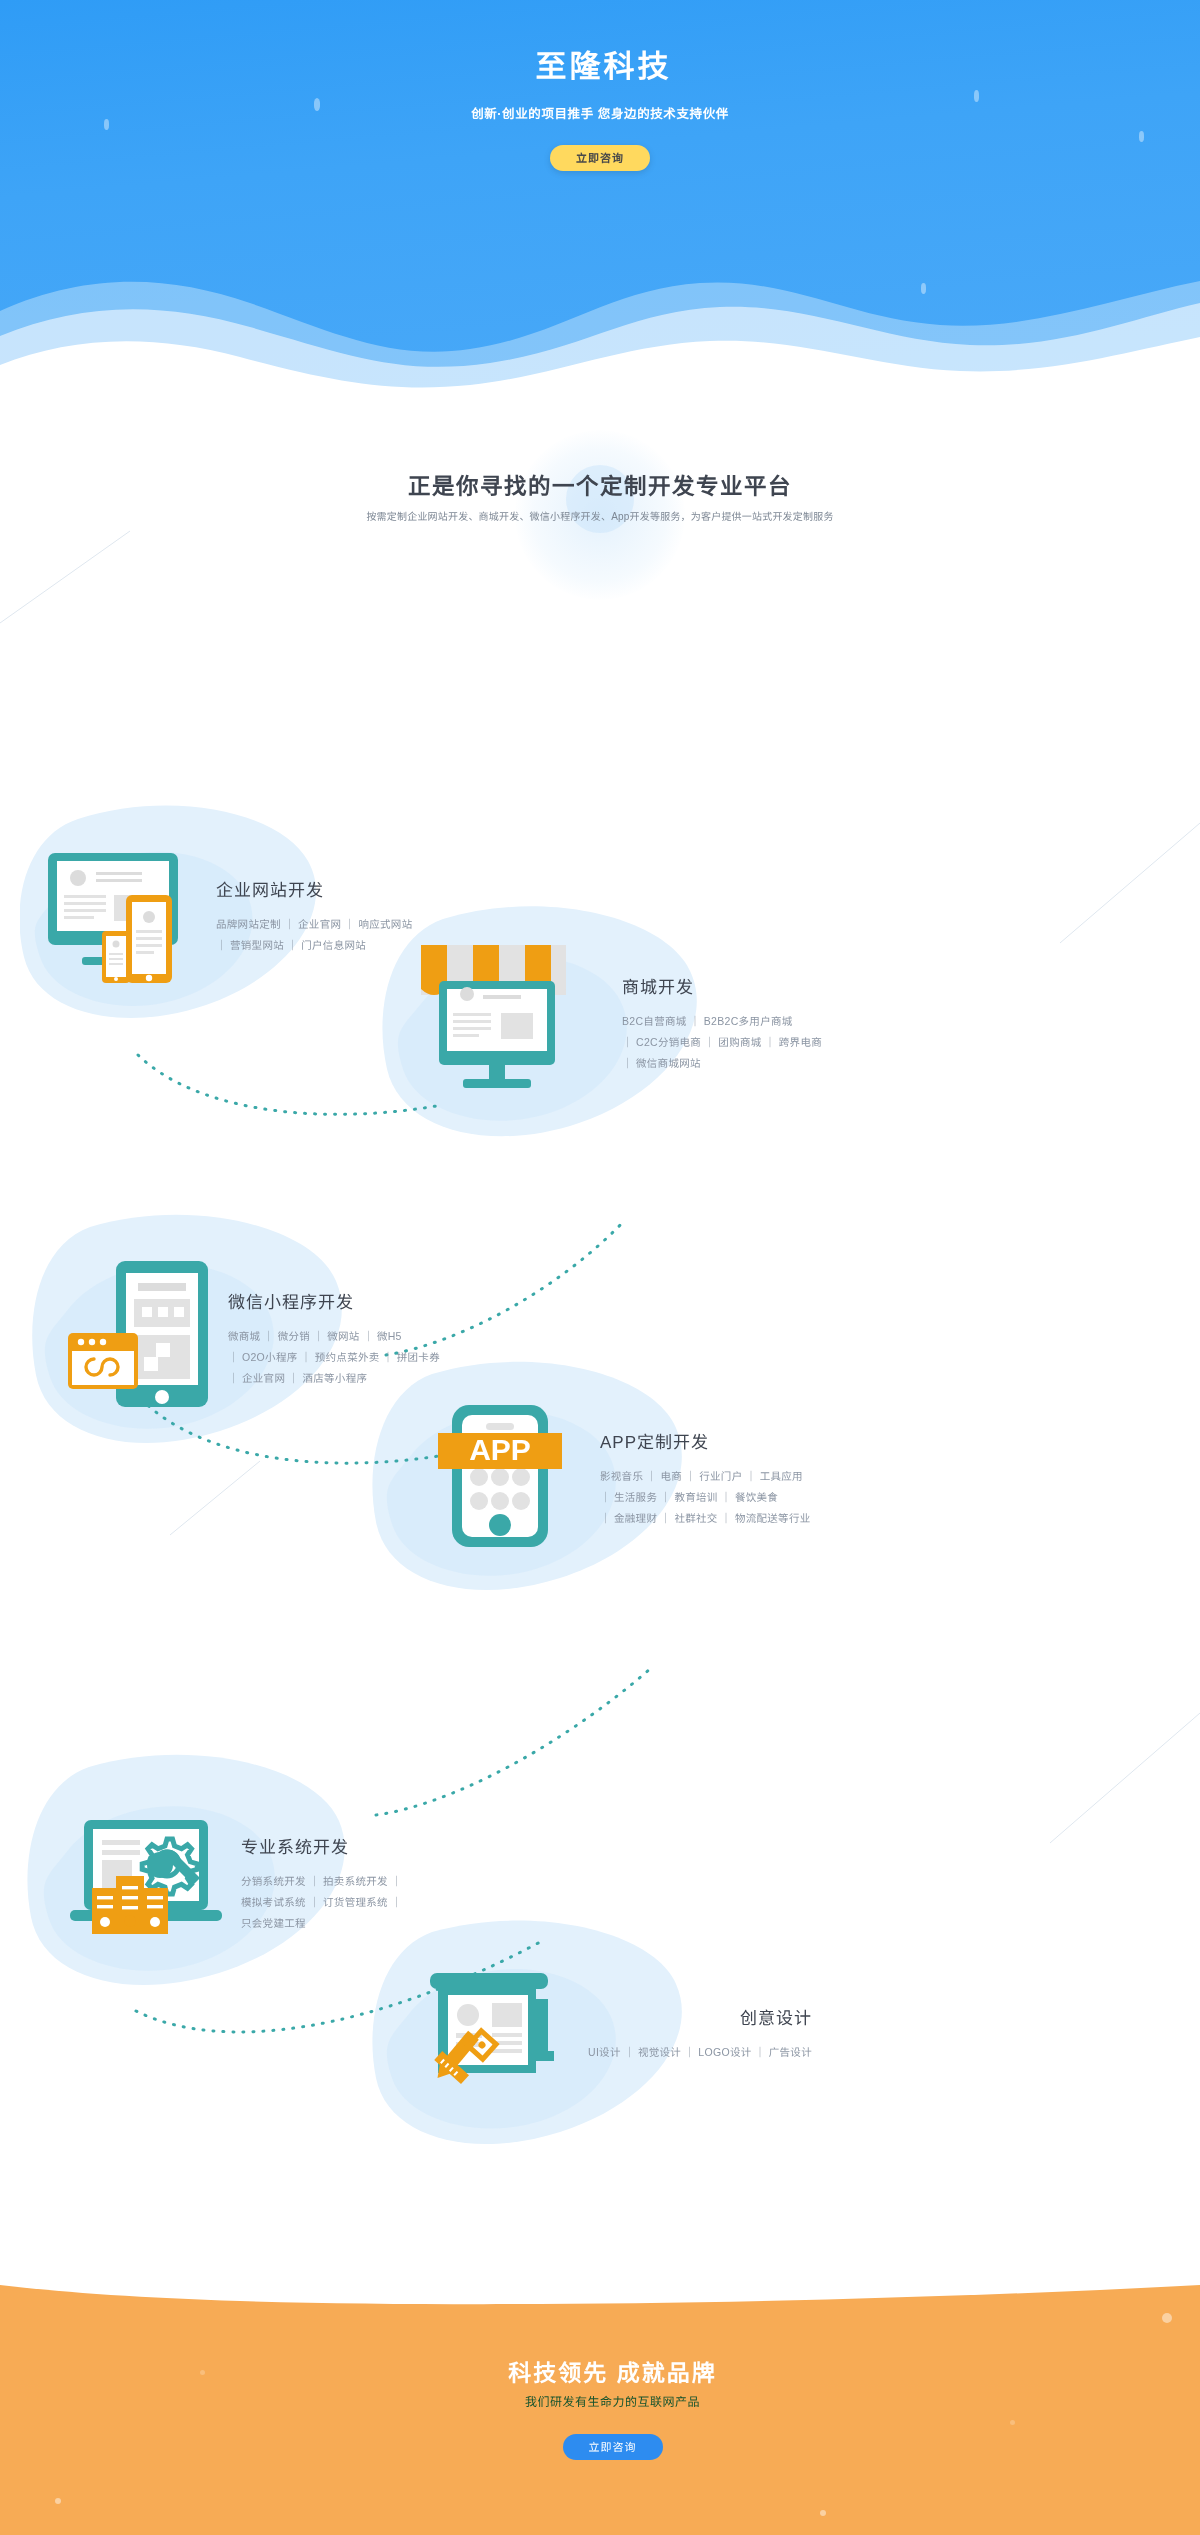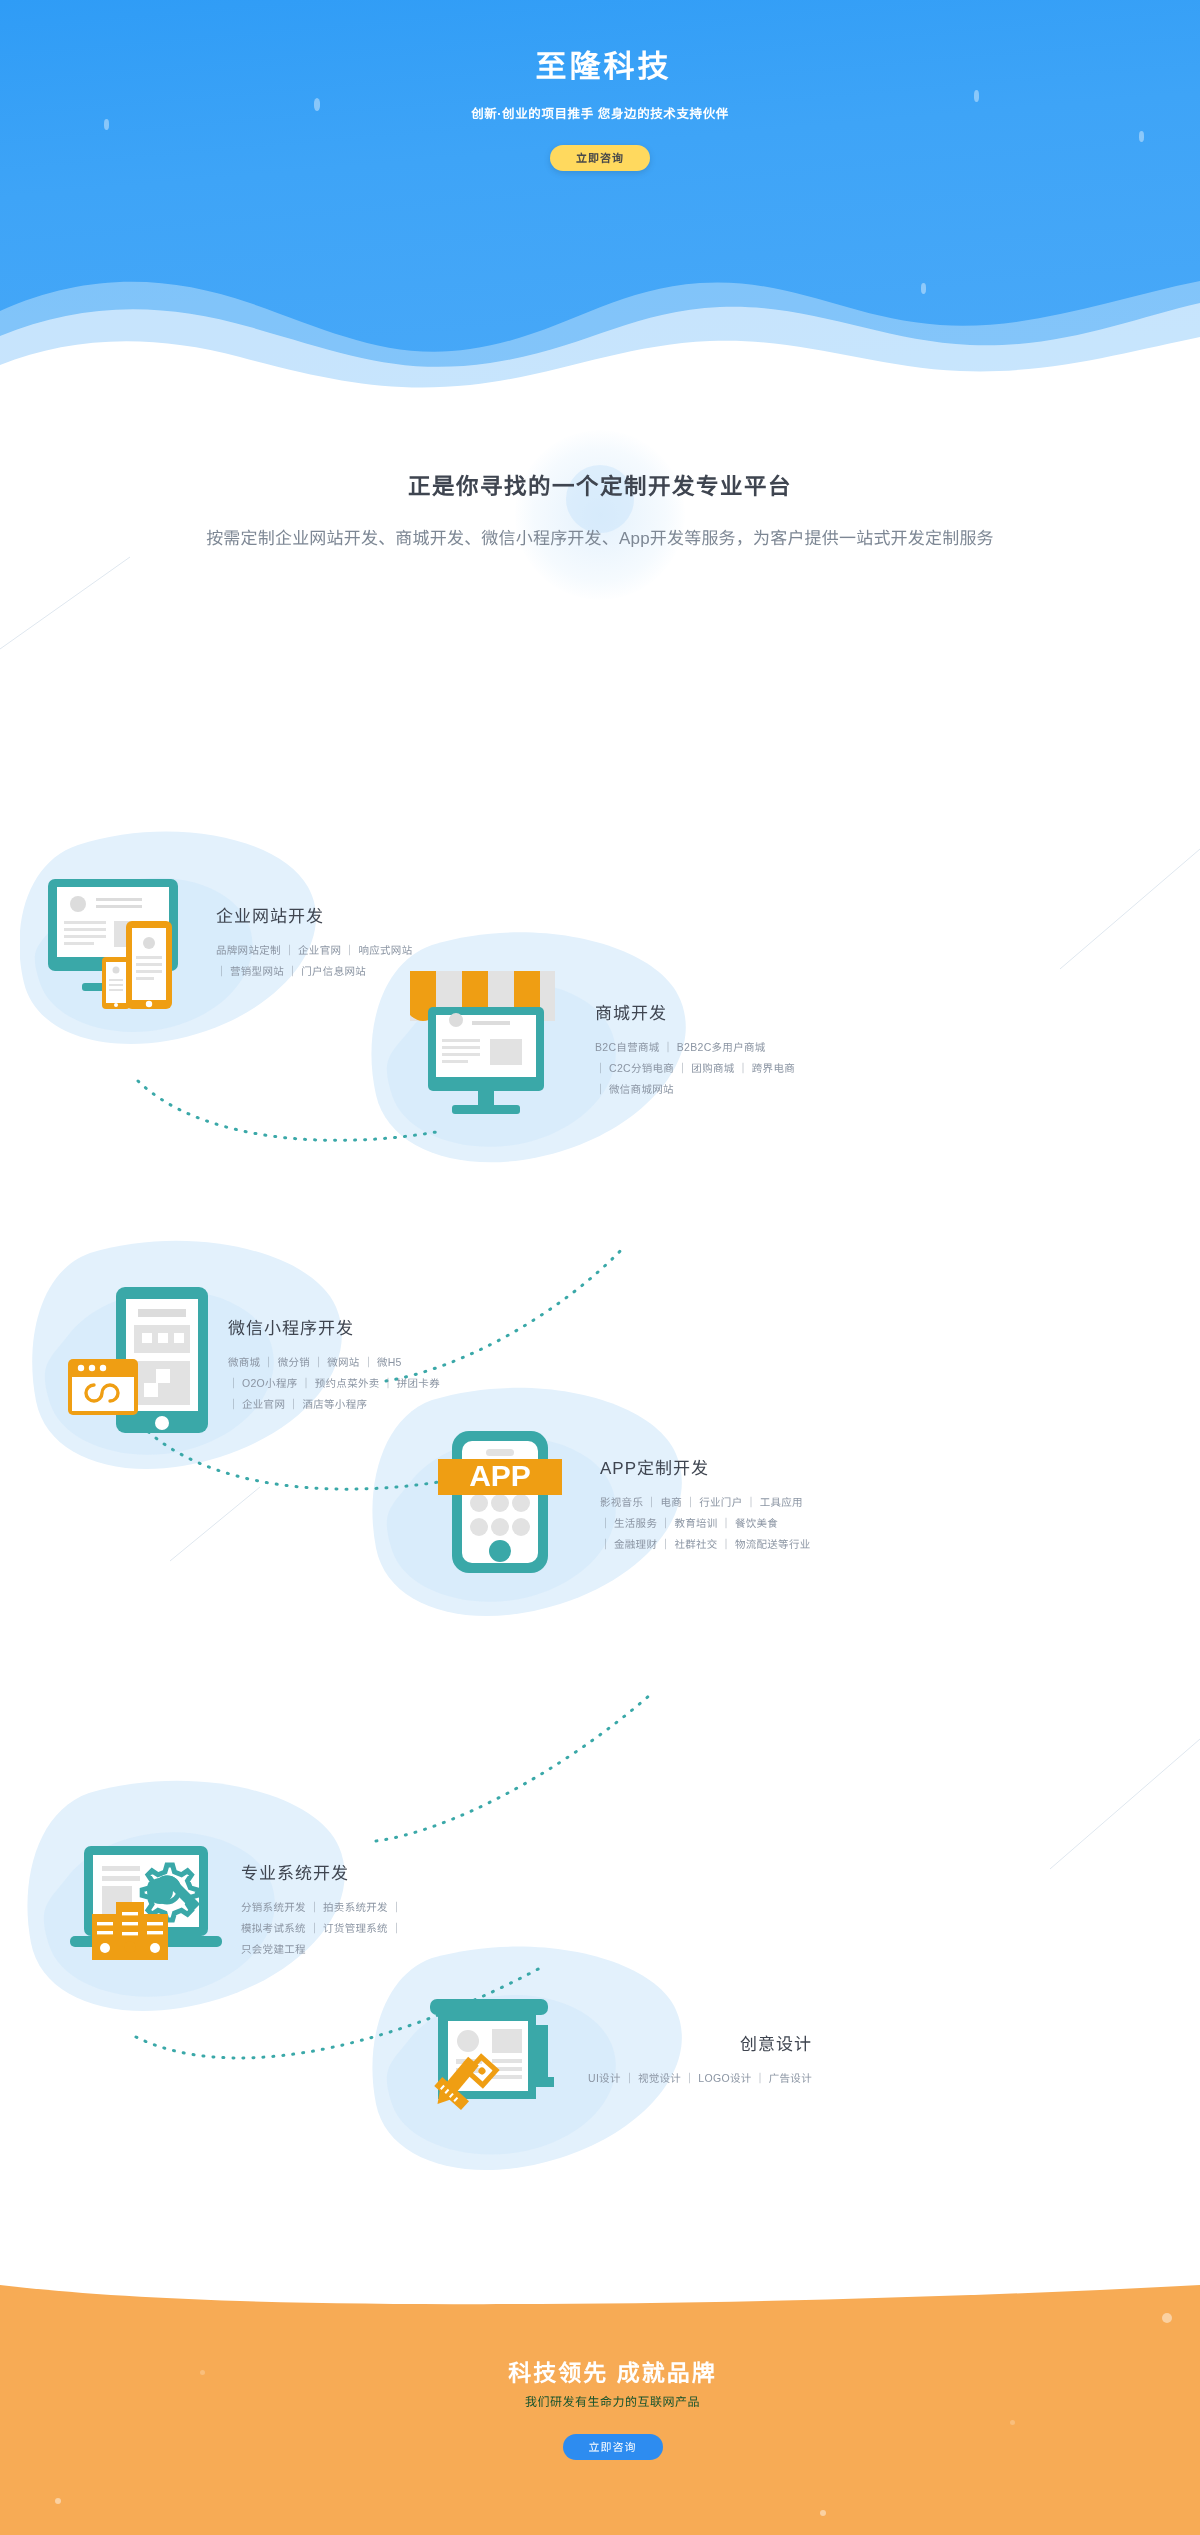--- a/index.html
+++ b/index.html
@@ -98,22 +98,22 @@
     z-index:0;
   }
   .sec-title {
     position:relative; z-index:2;
     font-size:22.5px;
     color:#3f4550;
     letter-spacing:1.5px;
   }
   .sec-sub {
     position:relative; z-index:2;
-    margin-top:24px;
-    font-size:17px;
+    margin-top:8px;
+    font-size:10px;
     color:#7d8794;
     letter-spacing:.2px;
   }
 
   
   .services { position:relative; width:1200px; }
   .svc {
     position:absolute;
     display:flex;
     align-items:center;
@@ -292,21 +292,21 @@
         <div class="svc-name">企业网站开发</div>
         <div class="svc-desc">品牌网站定制 ｜ 企业官网 ｜ 响应式网站</div>
         <div class="svc-desc">｜ 营销型网站 ｜ 门户信息网站</div>
       </div>
     </div>
 
     <svg class="dotline" style="left:130px;top:520px;width:320px;height:90px;" viewBox="0 0 320 90">
       <path d="M8,12 C70,72 200,82 312,62" fill="none" stroke="#3aa8a8" stroke-width="3" stroke-linecap="round" stroke-dasharray="1 9"></path>
     </svg>
 
-    <div class="svc" style="left:370px;top:390px;width:700px;height:220px;">
+    <div class="svc" style="left:381px;top:390px;width:700px;height:220px;gap:16px;">
       <svg class="svc-blob" style="left:0px;top:-10px;width:330px;height:250px;" viewBox="0 0 330 250">
         <path fill="#e3f1fc" d="M62,16 C160,-14 280,12 308,66 C336,120 286,190 198,220 C110,250 20,228 6,166 C-8,104 10,34 62,16 Z"></path>
         <path fill="#d4e9fb" fill-opacity=".7" d="M44,96 C84,48 170,40 218,74 C266,108 250,174 184,204 C118,234 36,212 22,166 C10,128 20,126 44,96 Z"></path>
       </svg>
 
       <div class="svc-icon" style="width:175px;margin-left:28px;">
         <svg width="175" height="165" viewBox="0 0 175 165">
 
           <path d="M12,6 h145 v50 h-145 z" fill="#e2e2e2"></path>
           <path d="M12,6 h26 v44 q-13,12 -26,0 z" fill="#ef9e13"></path>

